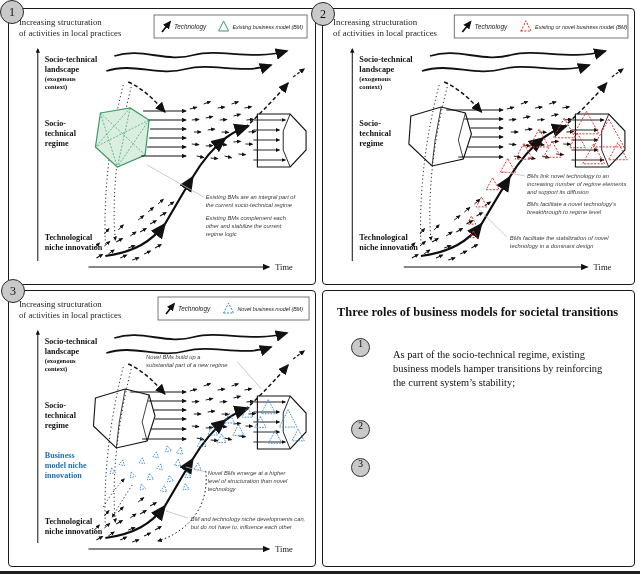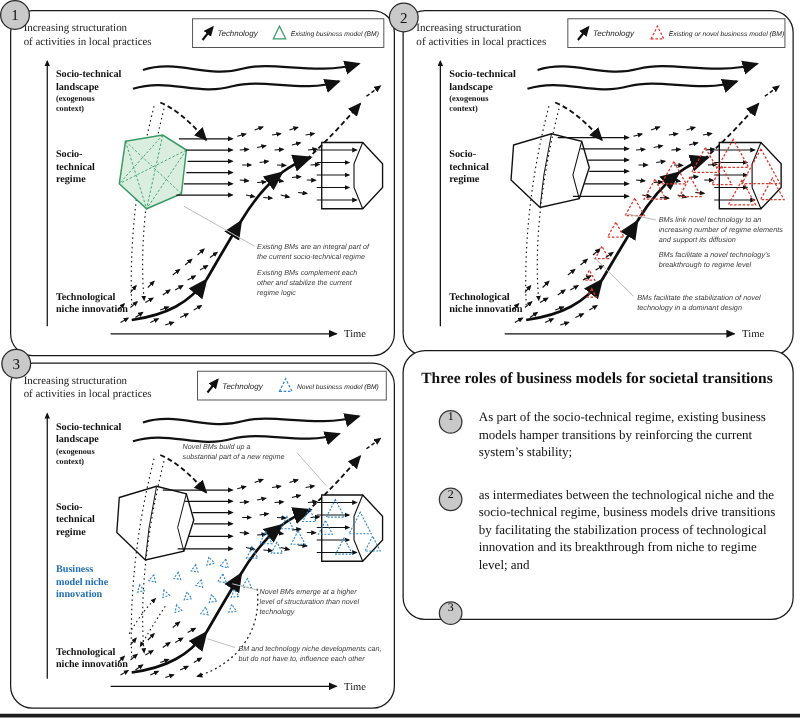--- a/index.html
+++ b/index.html
@@ -1,17 +1,17 @@
 <!DOCTYPE html>
 <html><head>
 <meta charset="utf-8">
 <style>
   html,body { margin:0; padding:0; background:#fff; }
   .canvas { position:relative; width:640px; height:576px; background:#fff; font-family:"Liberation Serif", serif; overflow:hidden; }
-  .panel { position:absolute; border:1px solid #1a1a1a; border-radius:18px; background:#fff; box-sizing:border-box; }
+  .panel { position:absolute; border:1px solid #1a1a1a; border-radius:4px; background:#fff; box-sizing:border-box; }
   .panel svg { position:absolute; left:0; top:0; width:100%; height:100%; }
   .badge { position:absolute; width:22px; height:22px; border-radius:50%; background:#c9c9c9; border:1px solid #2a2a2a;
            display:flex; align-items:center; justify-content:center; font:12px "Liberation Serif", serif; color:#111; z-index:6; }
   .bottom-rule { position:absolute; left:0; top:571px; width:640px; height:3px; background:#1e1e1e; }
 
   
   svg text { fill:#111; }
   .hdr  { font:8.8px "Liberation Serif", serif; fill:#222; }
   .lvl  { font:bold 8.2px "Liberation Serif", serif; }
   .lvls { font:bold 6.6px "Liberation Serif", serif; }
@@ -20,21 +20,21 @@
   .legs { font:italic 5.4px "Liberation Sans", sans-serif; fill:#222; }
   .ann  { font:italic 5.8px "Liberation Sans", sans-serif; fill:#3c3c3c; }
   .time { font:8.5px "Liberation Serif", serif; }
 
   
   .panel-text { padding:14px 10px 0 14px; }
   .panel-text h2 { margin:0 0 16px 0; font:bold 12.4px "Liberation Serif", serif; color:#111; }
   .role-item { display:flex; gap:11px; margin:0 0 17px 14px; }
   .role-badge { flex:0 0 auto; width:17px; height:17px; border-radius:50%; background:#c9c9c9; border:1px solid #333;
                 text-align:center; line-height:17px; font:9.5px "Liberation Serif", serif; margin-top:2px; }
-  .role-text { margin:2px; font:10.4px "Liberation Serif", serif; line-height:1.33; width:254px; color:#111; }
+  .role-text { margin:12px; font:10.4px "Liberation Serif", serif; line-height:1.33; width:254px; color:#111; }
 </style>
 </head>
 <body>
 
 <div class="canvas">
 
   <div class="panel" style="left:8px;top:8px;width:308px;height:277px">
     <svg viewBox="0 0 308 275" preserveAspectRatio="none">
       <defs>
         <marker id="p1A" viewBox="0 0 10 8" refX="8" refY="4" markerWidth="8" markerHeight="6.5" orient="auto">
@@ -555,29 +555,28 @@
         <text class="ann" x="183" y="238">but do not have to, influence each other</text>
       </g>
 
       <g>
         <line x1="80" y1="258" x2="262" y2="258" stroke="#111" stroke-width="1" marker-end="url(#p3A)"></line>
         <text class="time" x="268" y="261">Time</text>
       </g>
     </svg>
   </div>
 
-  <div class="panel panel-text" style="left:322px;top:280px;width:313px;height:216px">
+  <div class="panel panel-text" style="left:322px;top:290px;width:313px;height:277px">
     <h2>Three roles of business models for societal transitions</h2>
     <div class="role-item">
       <div class="role-badge">1</div>
       <p class="role-text">As part of the socio-technical regime, existing business models hamper transitions by reinforcing the current system’s stability;</p>
     </div>
     <div class="role-item">
       <div class="role-badge">2</div>
-      <p class="role-text">as intermediates between the technological niche and the socio-technical regime, business models drive transitions by facilitating the stabilization process of technological innovation and its breakthrough from niche to regime level; and</p>
     </div>
     <div class="role-item">
       <div class="role-badge">3</div>
     </div>
   </div>
 
   <div class="badge" style="left:0;top:0">1</div>
   <div class="badge" style="left:311px;top:2px">2</div>
   <div class="badge" style="left:1px;top:279px">3</div>
 

